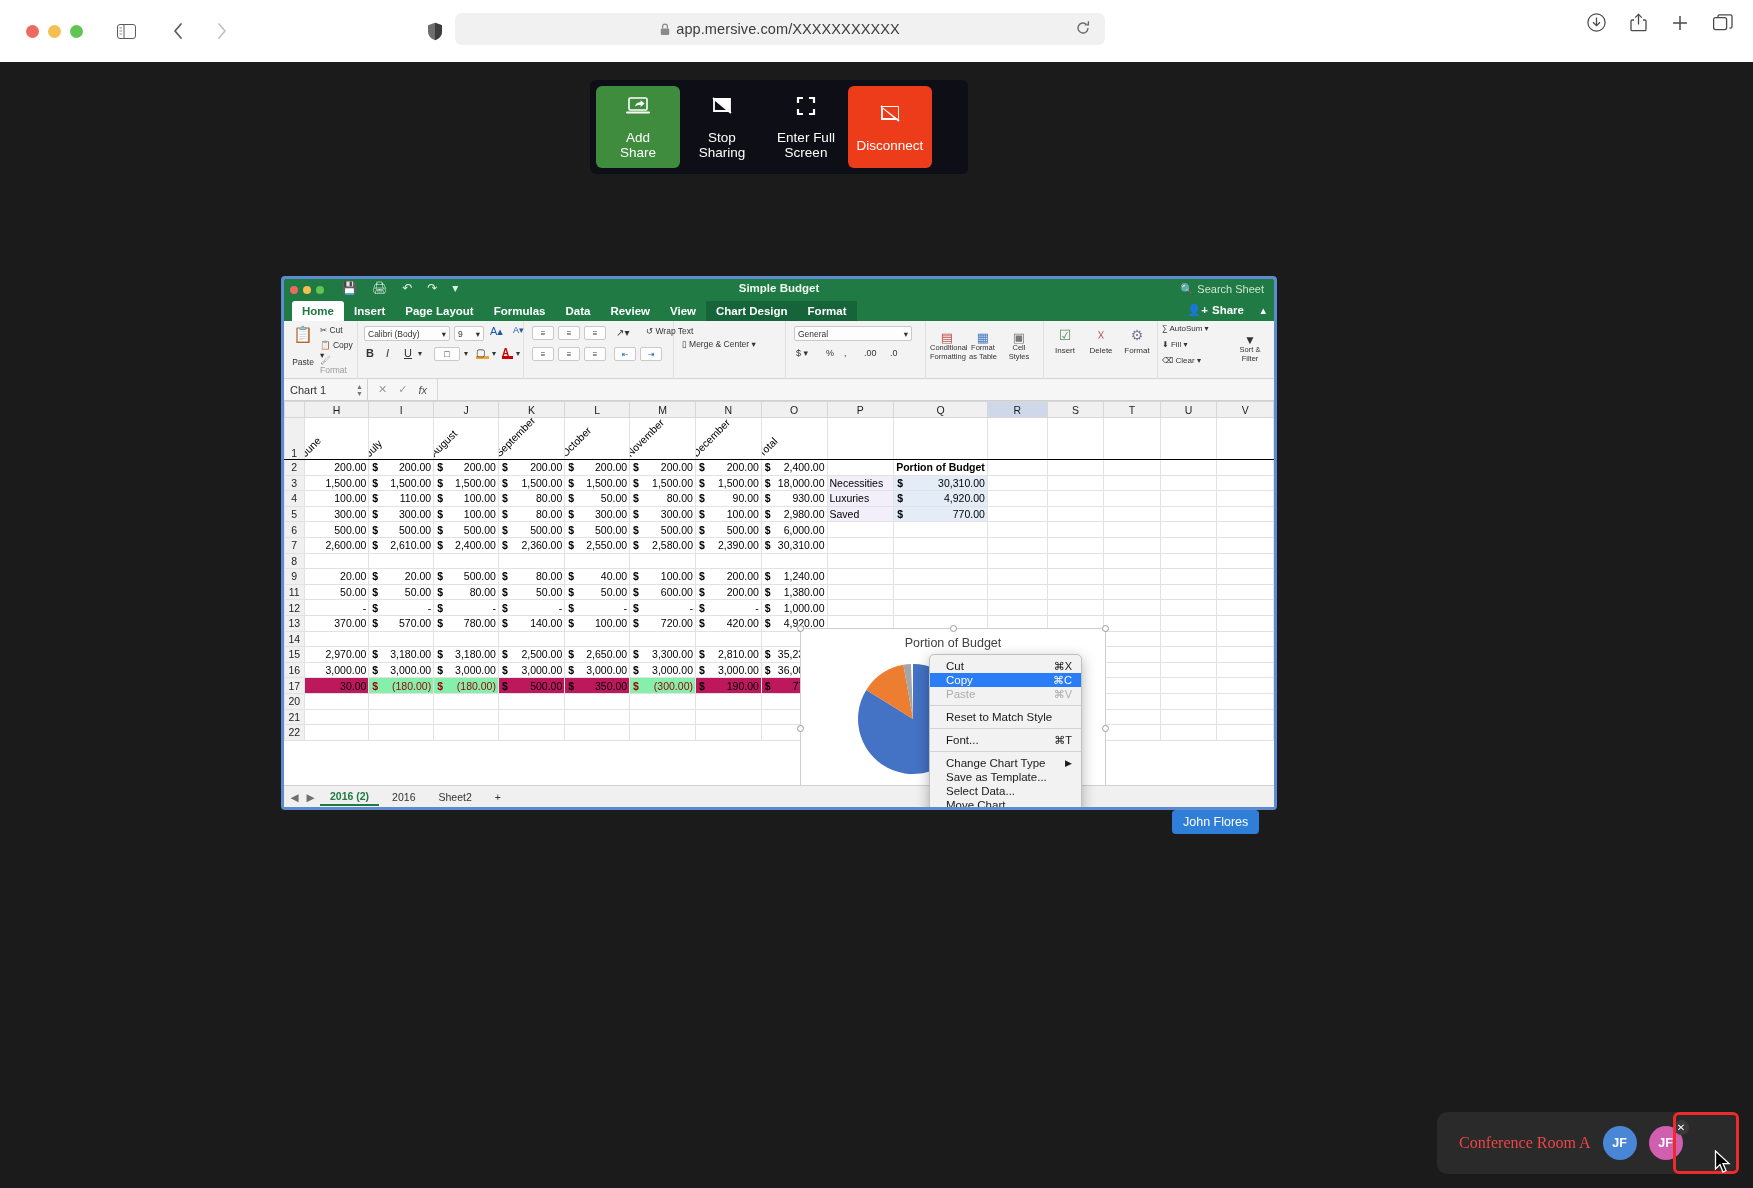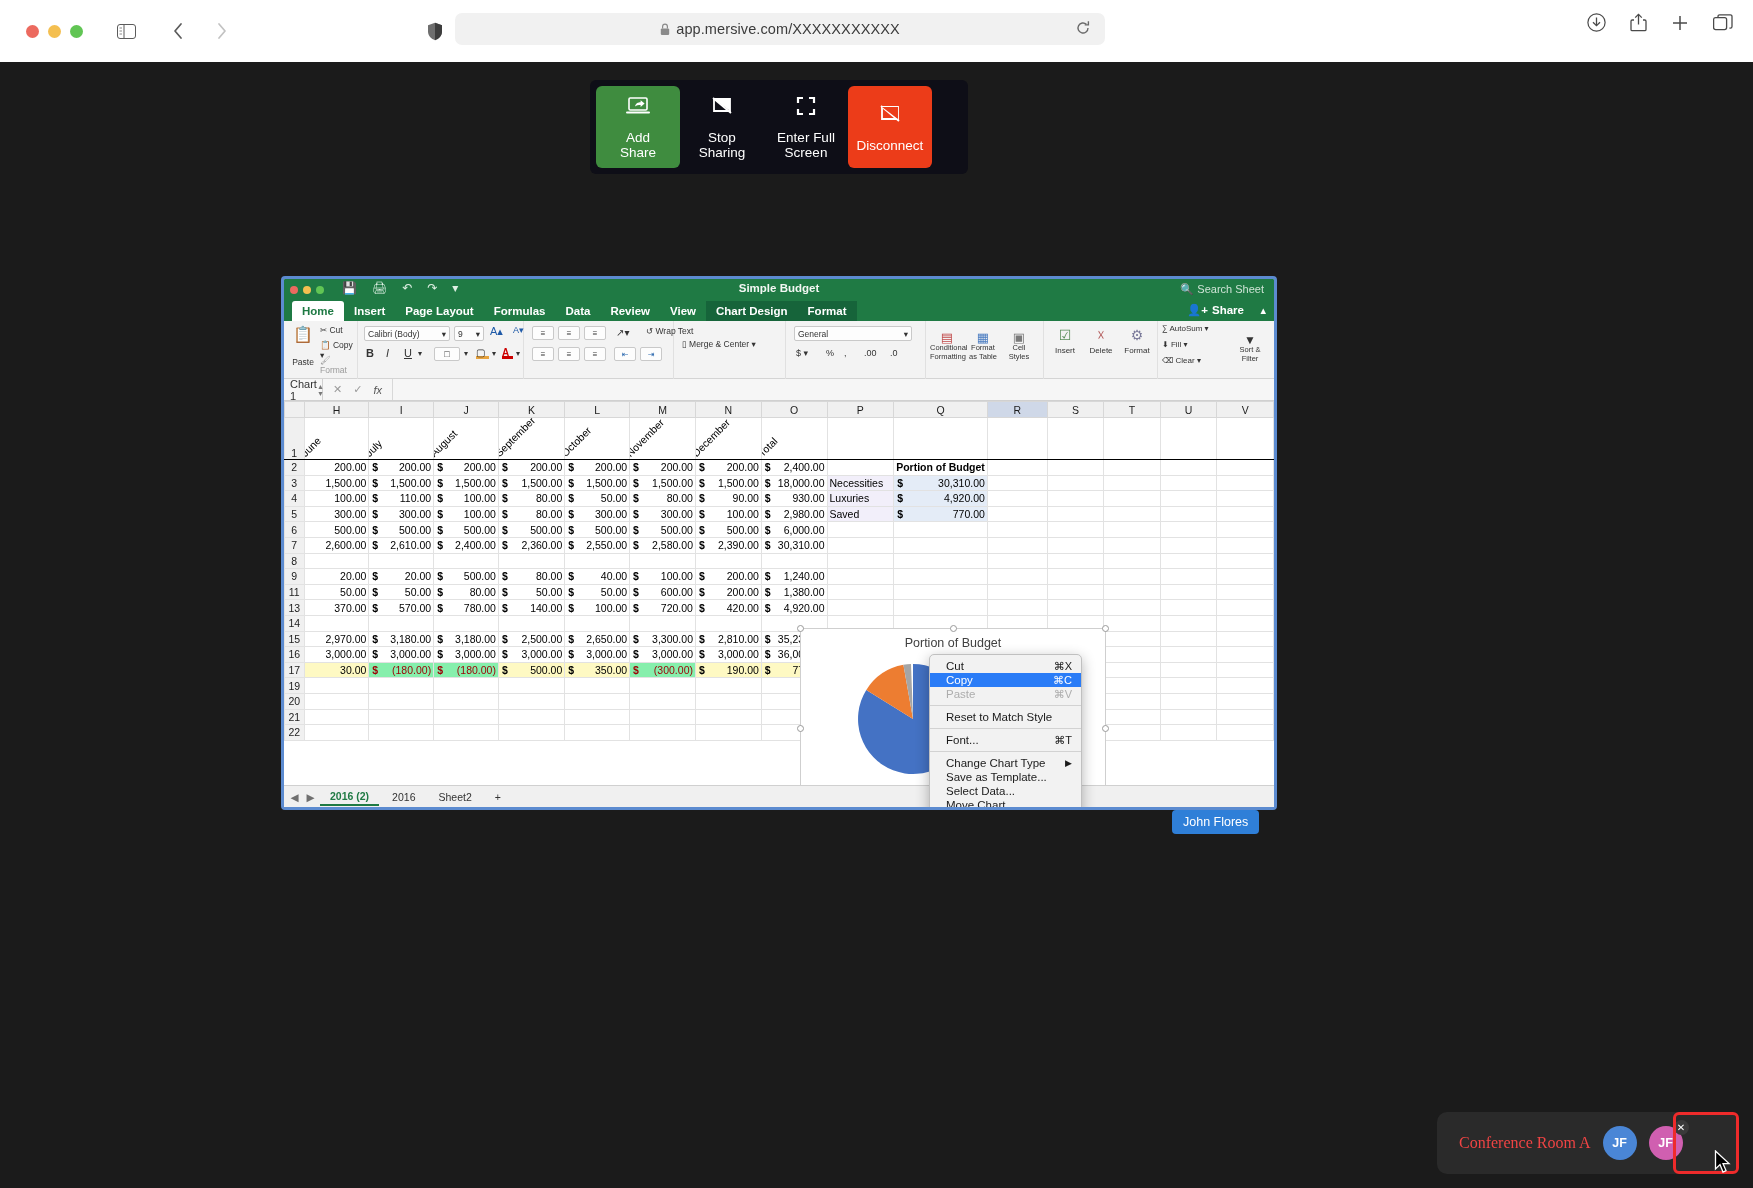--- a/index.html
+++ b/index.html
@@ -119,21 +119,21 @@
   .mini-btn {
     border: 1px solid #c9c9c9; background: #fdfdfd; border-radius: 2px;
     display: inline-flex; align-items: center; justify-content: center;
   }
 
   .formula-bar {
     height: 22px; background: #f6f6f6; border-bottom: 1px solid #d0d0d0;
     display: flex; align-items: center; font-size: 11px; color: #333;
   }
   .namebox {
-    width: 39px; padding-left: 6px; display:flex; align-items:center; justify-content:space-between;
+    width: 84px; padding-left: 6px; display:flex; align-items:center; justify-content:space-between;
     padding-right: 4px; border-right: 1px solid #d0d0d0; height: 100%;
   }
   .fb-icons { display: flex; gap: 11px; padding: 0 10px; color: #9a9a9a; align-items: center; }
   .fb-input { flex: 1; border-left: 1px solid #d8d8d8; height: 100%; }
 
   
   .grid-wrap { position: relative; height: 434px; background: #ffffff; overflow: hidden; }
   table.sheet { border-collapse: collapse; table-layout: fixed; font-size: 10.5px; color: #000; }
   table.sheet th, table.sheet td {
     border: 1px solid #e2e2e2; height: 15.6px; padding: 0 2px; font-weight: normal;
@@ -153,21 +153,21 @@
   td.dollar::before { content: "$"; position: absolute; left: 3px; font-weight: bold; }
   td.b-top { border-top: 1.6px solid #000; }
   td.b-bot { border-bottom: 1.6px solid #000; }
   td.b-l { border-left: 1.6px solid #000; }
   td.b-r { border-right: 1.6px solid #000; }
   .rot {
     display: inline-block; transform: rotate(-45deg); transform-origin: left bottom;
     font-size: 10.5px; white-space: nowrap;
   }
   tr.hdrrow td { height: 42px; vertical-align: bottom; border-bottom: 1.6px solid #000; }
-  td.green { background: #fef9c3; }
+  td.green { background: #be185d; }
   td.red { background: #86efac; color: #9c0006; }
   td.lav { background: #f2effa; }
   td.lblue { background: #e4ecf7; }
 
   
   .chart-obj {
     position: absolute; left: 516px; top: 227px;
     width: 306px; height: 200px;
     background: #ffffff; border: 1px solid #cfcfcf;
   }
@@ -798,20 +798,38 @@
             <td class="dollar b-l b-r">1,380.00</td>
             <td></td>
               <td></td>
             <td></td>
               <td></td>
             <td></td>
               <td></td>
             <td></td>
           </tr>
 
+          <tr>
+            <td class="rowhdr">12</td>
+            <td class="num b-l">-</td>
+            <td class="dollar">-</td>
+            <td class="dollar">-</td>
+            <td class="dollar">-</td>
+            <td class="dollar">-</td>
+            <td class="dollar">-</td>
+            <td class="dollar">-</td>
+            <td class="dollar b-l b-r">1,000.00</td>
+            <td></td>
+              <td></td>
+            <td></td>
+              <td></td>
+            <td></td>
+              <td></td>
+            <td></td>
+          </tr>
 
           <tr>
             <td class="rowhdr">13</td>
             <td class="num b-l b-bot">370.00</td>
             <td class="dollar b-bot">570.00</td>
             <td class="dollar b-bot">780.00</td>
             <td class="dollar b-bot">140.00</td>
             <td class="dollar b-bot">100.00</td>
             <td class="dollar b-bot">720.00</td>
             <td class="dollar b-bot">420.00</td>
@@ -894,38 +912,20 @@
             <td class="dollar green b-l b-r b-bot">770.00</td>
             <td></td>
               <td></td>
             <td></td>
               <td></td>
             <td></td>
               <td></td>
             <td></td>
           </tr>
 
-          <tr>
-              <td class="rowhdr">19</td>
-              <td></td>
-              <td></td>
-              <td></td>
-              <td></td>
-              <td></td>
-              <td></td>
-              <td></td>
-              <td></td>
-              <td></td>
-              <td></td>
-              <td></td>
-              <td></td>
-              <td></td>
-              <td></td>
-              <td></td>
-            </tr>
           <tr>
               <td class="rowhdr">20</td>
               <td></td>
               <td></td>
               <td></td>
               <td></td>
               <td></td>
               <td></td>
               <td></td>
               <td></td>

